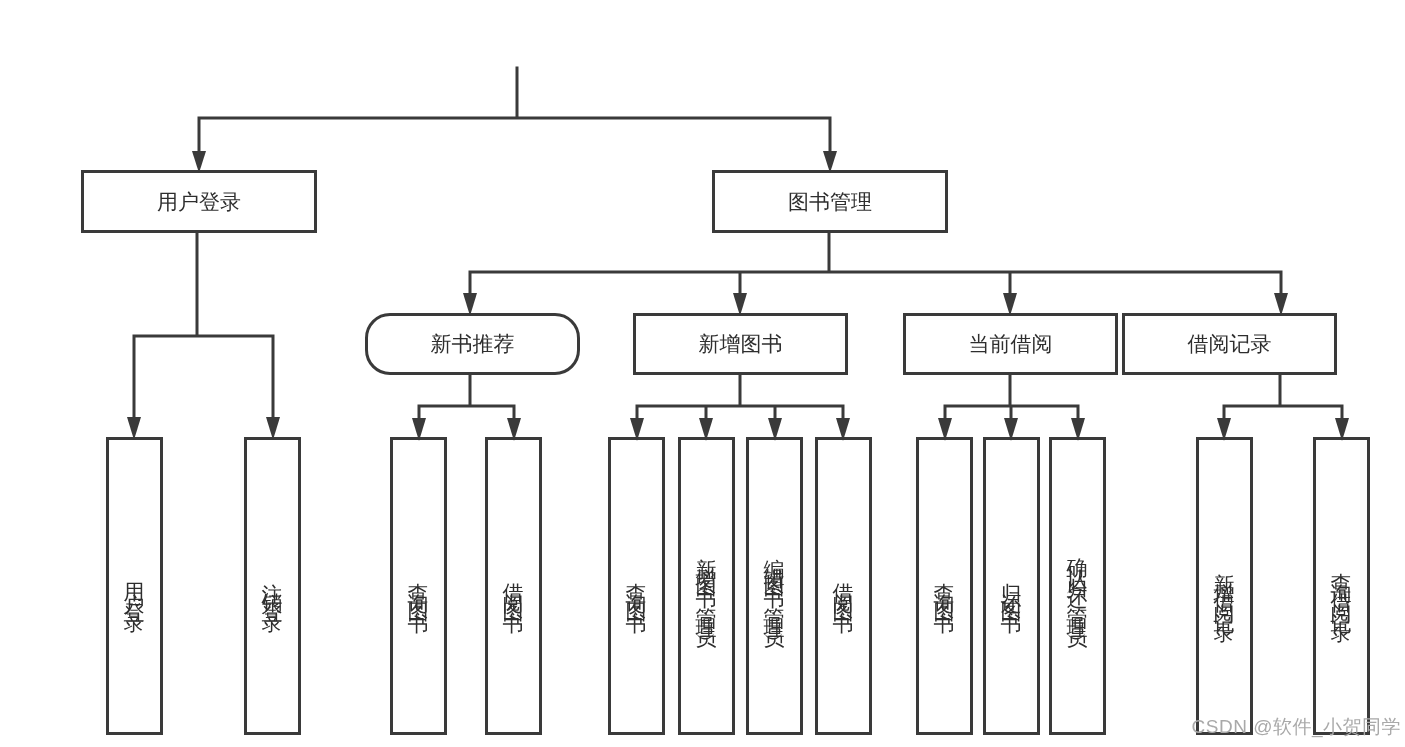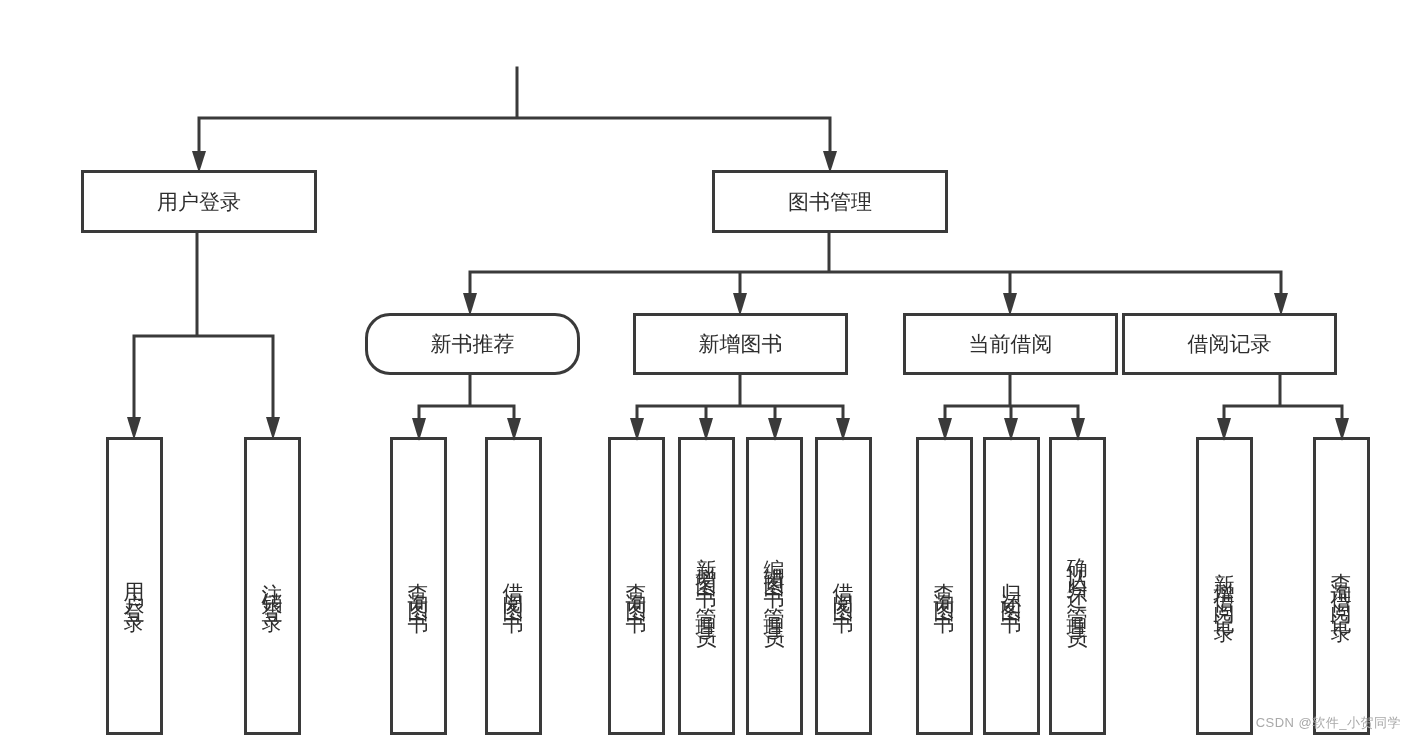--- a/index.html
+++ b/index.html
@@ -34,21 +34,21 @@
     font-size:21px;letter-spacing:10px;line-height:1.1;
   }
   .lf-0{left:106px;}  .lf-1{left:244px;}
   .lf-2{left:390px;}  .lf-3{left:485px;}
   .lf-4{left:608px;}  .lf-5{left:678px;}  .lf-6{left:746px;}  .lf-7{left:815px;}
   .lf-8{left:916px;}  .lf-9{left:983px;}  .lf-10{left:1049px;}
   .lf-11{left:1196px;}.lf-12{left:1313px;}
   .watermark{
     position:absolute;z-index:3;
     right:4px;top:714px;
-    font-size:13px;letter-spacing:0.5px;
+    font-size:19px;letter-spacing:0.5px;
     color:var(--watermark,#a9a9a9);
     white-space:nowrap;
   }
 </style>
 </head>
 <body>
 
 <div class="stage">
 
   <svg class="connectors" width="1405" height="747" viewBox="0 0 1405 747" aria-hidden="true">

